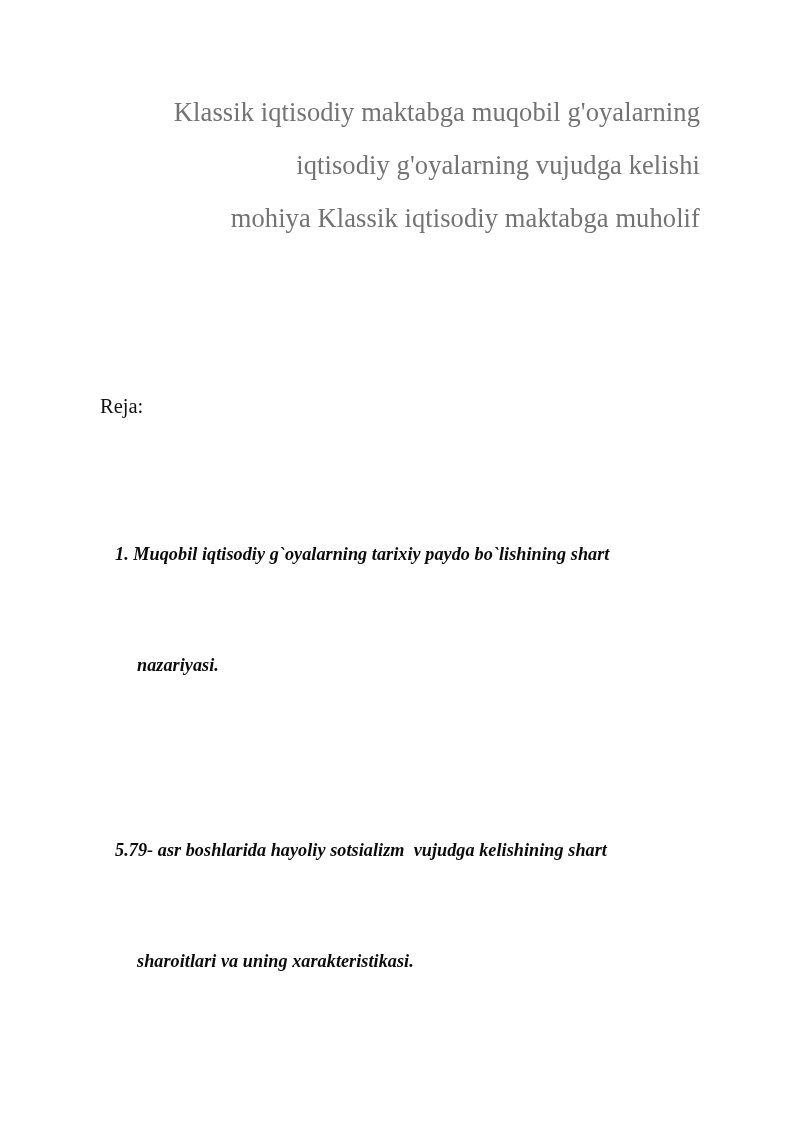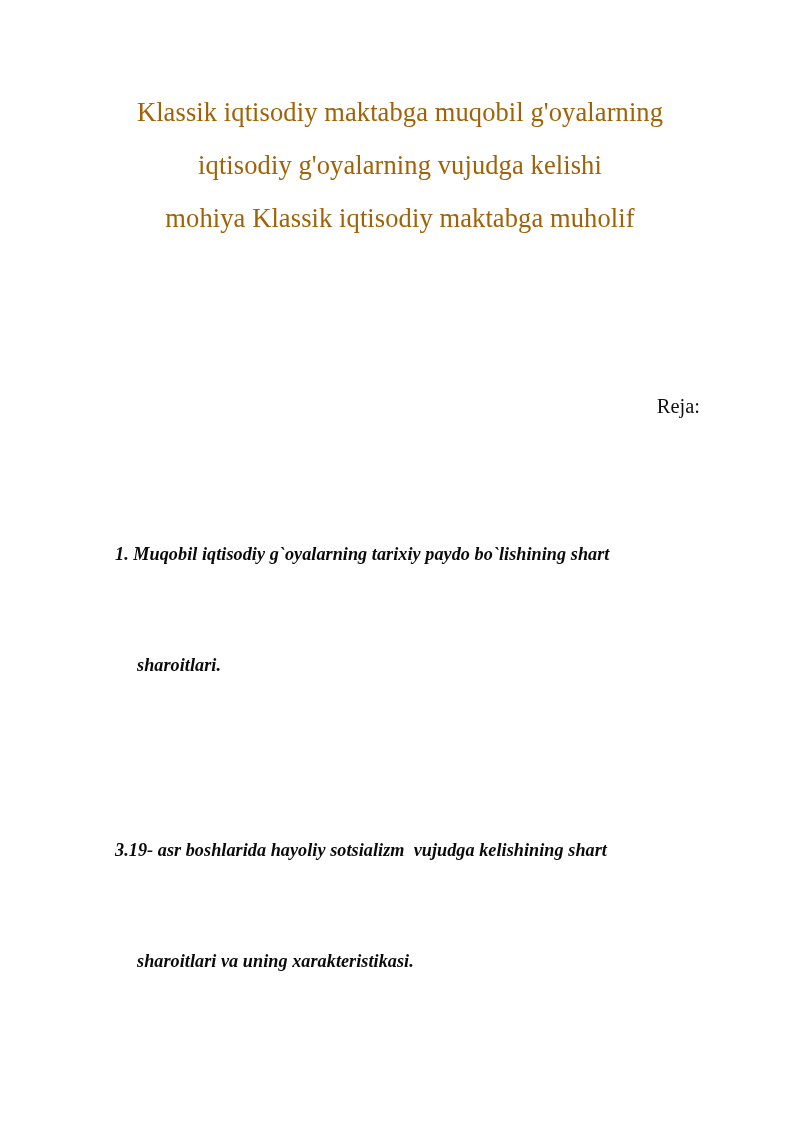--- a/index.html
+++ b/index.html
@@ -23,40 +23,40 @@
     height: 1131px;
     box-sizing: border-box;
   }
 
   
   .doc-title {
     position: absolute;
     top: 68px;
     left: 100px;
     width: 600px;
-    text-align: center;
+    text-align: right;
     font-size: 26.5px;
     line-height: 53px;
     font-weight: 400;
     font-style: normal;
     letter-spacing: 0.1px;
-    color: #a16207;
+    color: #737373;
   }
   .doc-title .tline {
     display: block;
     white-space: pre;
   }
 
   
   .reja-heading {
     position: absolute;
     top: 392px;
     left: 100px;
     width: 600px;
-    text-align: right;
+    text-align: left;
     font-size: 20.5px;
     line-height: 28px;
     font-weight: 400;
     font-style: normal;
     color: #111111;
   }
 
   
   .plan-list {
     position: absolute;
@@ -97,24 +97,24 @@
     <span class="tline">iqtisodiy g'oyalarning vujudga kelishi</span>
     <span class="tline">mohiya Klassik iqtisodiy maktabga muholif</span>
   </h1>
 
   <div class="reja-heading">Reja:</div>
 
   <div class="plan-list">
 
     <div class="plan-item">
       <span class="first-line">1. Muqobil iqtisodiy g`oyalarning tarixiy paydo bo`lishining shart</span>
-      <span class="wrap-line">sharoitlari.</span>
+      <span class="wrap-line">nazariyasi.</span>
     </div>
 
 
     <div class="plan-item">
-      <span class="first-line">3.19- asr boshlarida hayoliy sotsializm  vujudga kelishining shart</span>
+      <span class="first-line">5.79- asr boshlarida hayoliy sotsializm  vujudga kelishining shart</span>
       <span class="wrap-line">sharoitlari va uning xarakteristikasi.</span>
     </div>
 
   </div>
 
 </div>
 
 </body></html>

